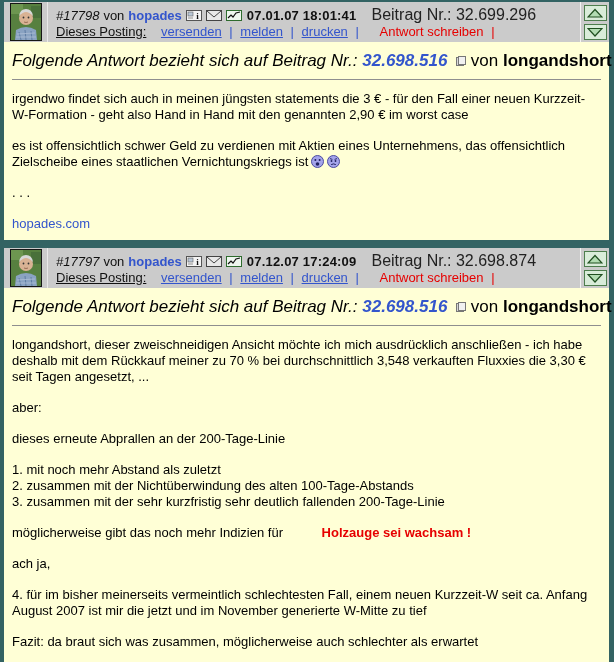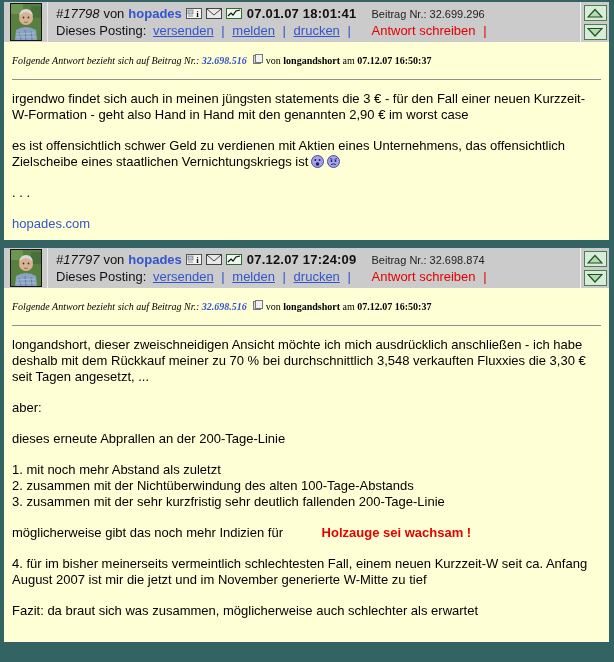--- a/index.html
+++ b/index.html
@@ -13,32 +13,32 @@
   .post-header{height:40px;background:#cbcbcb;display:flex;align-items:stretch;justify-content:flex-end;}
   .avatar-cell{width:43px;display:flex;align-items:center;justify-content:center;border-right:1px solid #e9e9e9;}
   .avatar{width:30px;height:36px;border:1px solid #161616;display:block;background:#4d7040;}
   .header-main{flex:1;min-width:0;padding:4px 4px 4px 8px;display:flex;flex-direction:column;justify-content:space-between;font-size:13px;color:#111;}
   .row1{display:flex;align-items:center;white-space:nowrap;}
   .post-num{font-style:italic;}
   .plain{margin-left:4px;}
   .author-link{color:#3355cc;font-weight:bold;text-decoration:none;margin-left:4px;cursor:pointer;}
   .mini-icon{display:inline-block;margin-left:4px;cursor:pointer;line-height:0;}
   .datetime{font-weight:bold;margin-left:5px;letter-spacing:.2px;}
-  .beitrag{font-size:11px;color:#222;margin-left:15px;}
+  .beitrag{font-size:16px;color:#222;margin-left:15px;}
   .row2{white-space:nowrap;}
-  .row2 .lbl{margin-right:0;}
+  .row2 .lbl{margin-right:8px;text-decoration:underline;}
   .action-link{color:#3355cc;text-decoration:underline;margin:0 3px;cursor:pointer;}
   .pipe{color:#3355cc;margin:0 1px;}
   .pipe-red{color:#e60000;margin:0 1px;}
   .reply-link{color:#e60000;text-decoration:none;margin:0 3px 0 16px;cursor:pointer;}
   .arrows-cell{width:28px;border-left:1px solid #f3f3f3;display:flex;flex-direction:column;align-items:center;padding-top:3px;gap:3px;}
   .nav-btn{width:23px;height:16px;background:#d9ecd9;border:1px solid #4d7d4d;padding:0;margin:0;display:flex;align-items:center;justify-content:center;cursor:pointer;}
   
   .post-body{background:#ffffd6;padding:9px 8px 8px 8px;font-size:13px;line-height:16px;color:#000;}
-  .quote-line{font-style:italic;font-size:10px;margin:2px 0 10px 0;white-space:nowrap;font-family:Liberation Serif, serif;}
+  .quote-line{font-style:italic;font-size:17px;margin:2px 0 10px 0;white-space:nowrap;}
   .quote-ref{color:#3355cc;font-weight:bold;text-decoration:none;cursor:pointer;}
   .quote-tail{font-style:normal;}
   .bold{font-weight:bold;}
   .divider{border-top:1px solid #8f8f8f;height:0;margin:0 0 11px 0;}
   .para{margin:0 0 15px 0;}
   .tight{margin:0;}
   .red{color:#e60000;font-weight:bold;padding-left:35px;}
   .body-link{color:#3355cc;text-decoration:none;cursor:pointer;margin-top:12px;}
   .smiley{display:inline-block;vertical-align:-2px;margin-left:3px;line-height:0;}
 </style>
@@ -253,19 +253,20 @@
 
       <p class="para">longandshort, dieser zweischneidigen Ansicht möchte ich mich ausdrücklich anschließen - ich habe deshalb mit dem Rückkauf meiner zu 70 % bei durchschnittlich 3,548 verkauften Fluxxies die 3,30 € seit Tagen angesetzt, ...</p>
       <p class="para">aber:</p>
       <p class="para">dieses erneute Abprallen an der 200-Tage-Linie</p>
       <p class="para">
         <span class="tight" style="display:block">1. mit noch mehr Abstand als zuletzt</span>
         <span class="tight" style="display:block">2. zusammen mit der Nichtüberwindung des alten 100-Tage-Abstands</span>
         <span class="tight" style="display:block">3. zusammen mit der sehr kurzfristig sehr deutlich fallenden 200-Tage-Linie</span>
       </p>
       <p class="para"><span>möglicherweise gibt das noch mehr Indizien für </span><span class="red">Holzauge sei wachsam !</span></p>
+      <p class="para">ach ja,</p>
       <p class="para">4. für im bisher meinerseits vermeintlich schlechtesten Fall, einem neuen Kurzzeit-W seit ca. Anfang August 2007 ist mir die jetzt und im November generierte W-Mitte zu tief</p>
       <p class="para">Fazit: da braut sich was zusammen, möglicherweise auch schlechter als erwartet</p>
 
     </div>
   </div>
 
 </div>
 
 </body></html>

